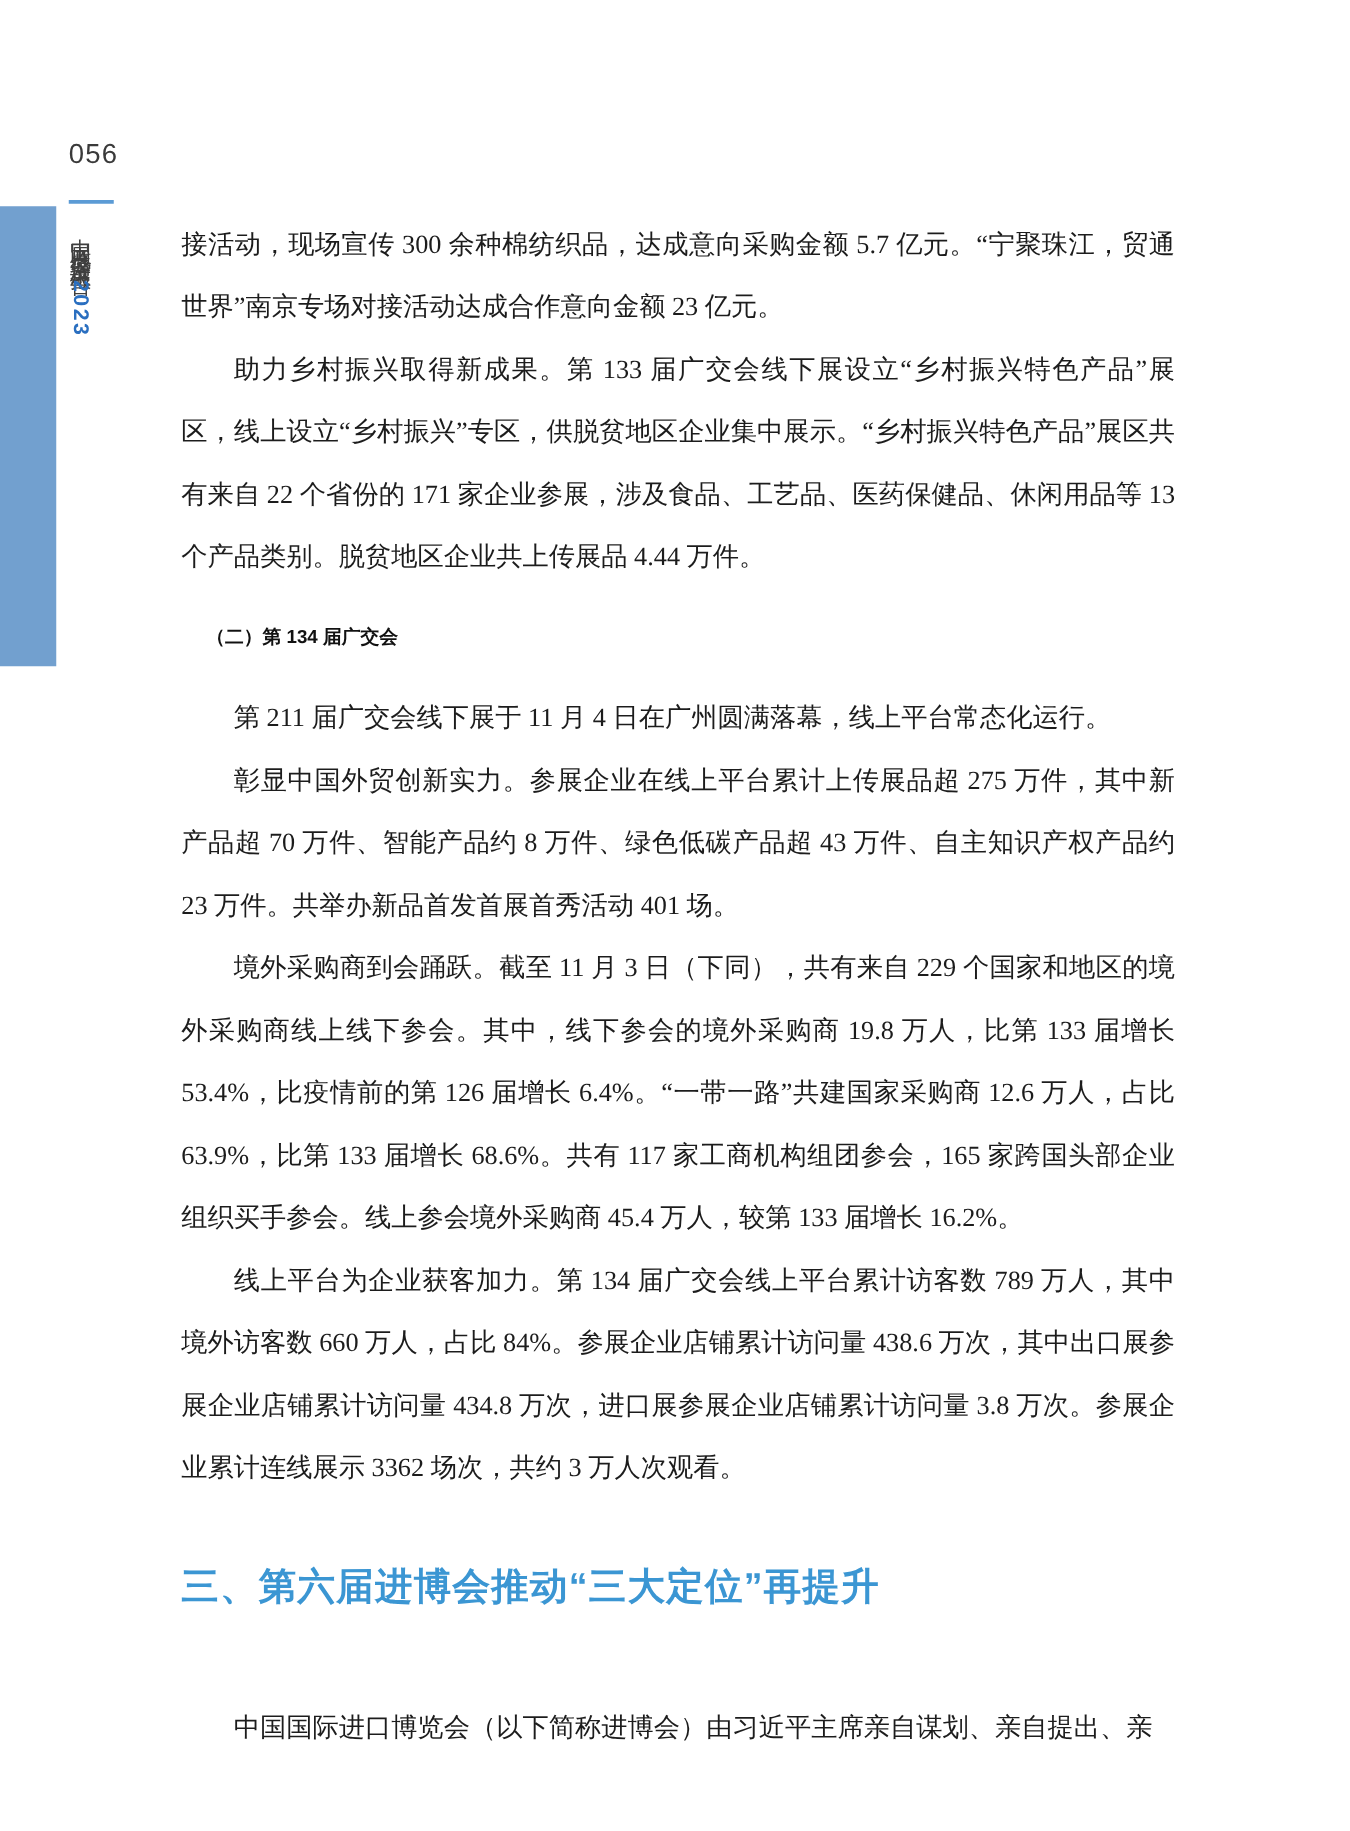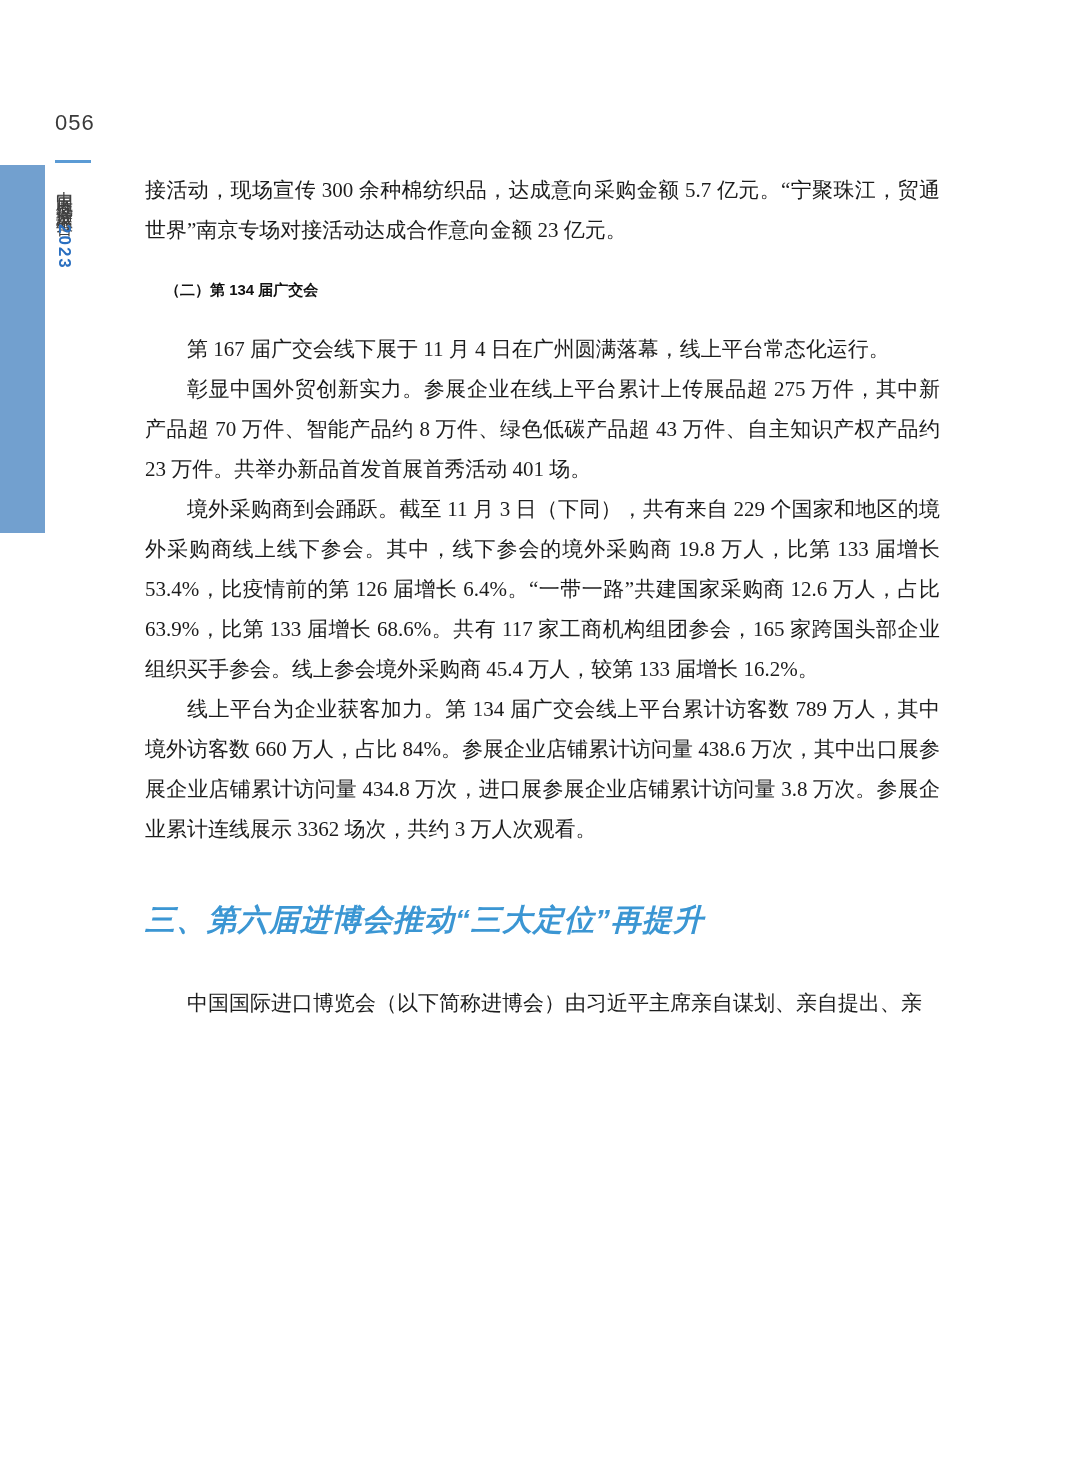--- a/index.html
+++ b/index.html
@@ -64,47 +64,46 @@
   
   .content {
     position: absolute;
     left: 145px;
     top: 170px;
     width: 795px;
   }
   .content p {
     margin: 0;
     font-size: 21px;
-    line-height: 40px;
+    line-height: 50px;
     text-align: justify;
     text-justify: inter-ideograph;
     text-indent: 2em;
     color: #1c1c1c;
   }
   .content p.no-indent {
     text-indent: 0;
   }
   h3.sub-heading {
     margin: 26px 0 25px 0;
     padding-left: 20px;
     font-family: "Liberation Sans", "DejaVu Sans", sans-serif;
     font-size: 15px;
     font-weight: bold;
     line-height: 28px;
     color: #111111;
   }
   h2.section-heading {
-    margin: 50px 0 42px 0;
+    margin: 50px 0 66px 0;
     font-family: "Liberation Sans", "DejaVu Sans", sans-serif;
     font-size: 30px;
     font-weight: bold;
     line-height: 42px;
     letter-spacing: 1px;
     color: #3b96d3;
-    font-style: italic;
   }
 </style>
 </head>
 <body>
 
 <div class="page">
 
   <div class="accent-bar"></div>
 
   <div class="page-number">056</div>
@@ -113,24 +112,25 @@
 
   <div class="spine">
     <span>中国展览经济发展报告</span>
     <span class="year">2023</span>
   </div>
 
   <main class="content">
 
     <p class="no-indent">接活动，现场宣传 300 余种棉纺织品，达成意向采购金额 5.7 亿元。“宁聚珠江，贸通世界”南京专场对接活动达成合作意向金额 23 亿元。</p>
 
+    <p>助力乡村振兴取得新成果。第 133 届广交会线下展设立“乡村振兴特色产品”展区，线上设立“乡村振兴”专区，供脱贫地区企业集中展示。“乡村振兴特色产品”展区共有来自 22 个省份的 171 家企业参展，涉及食品、工艺品、医药保健品、休闲用品等 13 个产品类别。脱贫地区企业共上传展品 4.44 万件。</p>
 
     <h3 class="sub-heading">（二）第 134 届广交会</h3>
 
-    <p>第 167 届广交会线下展于 11 月 4 日在广州圆满落幕，线上平台常态化运行。</p>
+    <p>第 211 届广交会线下展于 11 月 4 日在广州圆满落幕，线上平台常态化运行。</p>
 
     <p>彰显中国外贸创新实力。参展企业在线上平台累计上传展品超 275 万件，其中新产品超 70 万件、智能产品约 8 万件、绿色低碳产品超 43 万件、自主知识产权产品约 23 万件。共举办新品首发首展首秀活动 401 场。</p>
 
     <p>境外采购商到会踊跃。截至 11 月 3 日（下同），共有来自 229 个国家和地区的境外采购商线上线下参会。其中，线下参会的境外采购商 19.8 万人，比第 133 届增长 53.4%，比疫情前的第 126 届增长 6.4%。“一带一路”共建国家采购商 12.6 万人，占比 63.9%，比第 133 届增长 68.6%。共有 117 家工商机构组团参会，165 家跨国头部企业组织买手参会。线上参会境外采购商 45.4 万人，较第 133 届增长 16.2%。</p>
 
 
 
     <p>线上平台为企业获客加力。第 134 届广交会线上平台累计访客数 789 万人，其中境外访客数 660 万人，占比 84%。参展企业店铺累计访问量 438.6 万次，其中出口展参展企业店铺累计访问量 434.8 万次，进口展参展企业店铺累计访问量 3.8 万次。参展企业累计连线展示 3362 场次，共约 3 万人次观看。</p>
 
     <h2 class="section-heading">三、第六届进博会推动“三大定位”再提升</h2>

